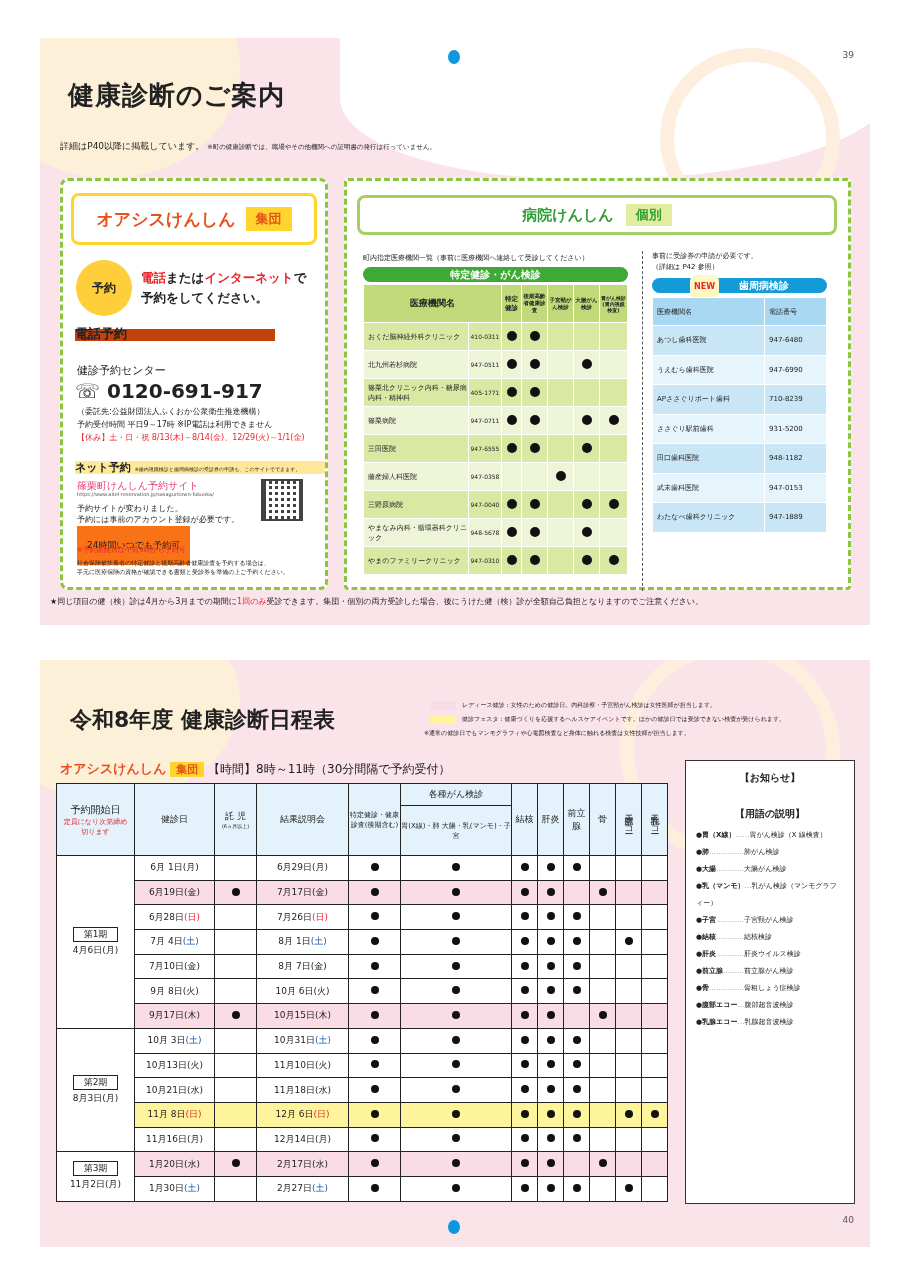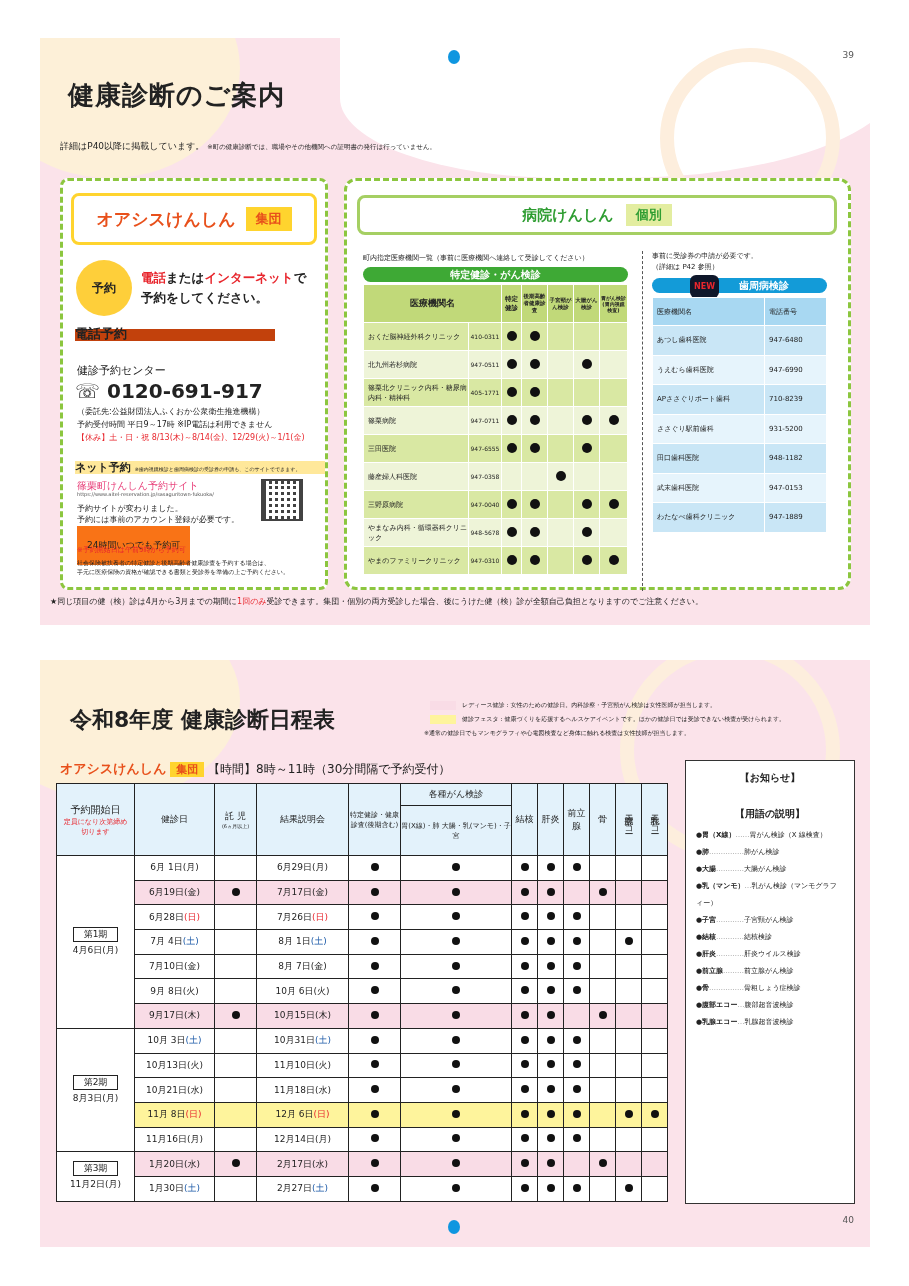--- a/index.html
+++ b/index.html
@@ -32,40 +32,40 @@
 .site{position:absolute;left:14px;top:298px;font-size:10px;color:#e8407a}
 .url{position:absolute;left:14px;top:310px;font-size:5px;color:#555}
 .site-info{position:absolute;left:14px;top:322px;font-size:8px;line-height:11px}
 .pill{position:absolute;left:14px;top:345px;background:#f97316;font-size:9px;padding:13px 10px}
 .start-note{position:absolute;left:14px;top:364px;font-size:7px;color:#e8262d}
 .shakai{position:absolute;left:14px;top:377px;font-size:6px;line-height:9px}
 .qr{position:absolute;left:198px;top:298px;width:42px;height:42px;border:2px solid #222;background:
 repeating-linear-gradient(90deg,#222 0 3px,#fff 3px 6px),#fff;opacity:.85}
 .qr:after{content:"";position:absolute;inset:3px;background:repeating-linear-gradient(0deg,#fff 0 3px,transparent 3px 6px)}
 
-.hosp{position:absolute;left:304px;top:140px;width:507px;height:412px;background:#fff;border:3px dashed #8cc63f;border-radius:12px}
+.hosp{position:absolute;left:304px;top:140px;width:507px;height:412px;background:#fff;border:3px dashed #8cc63f;border-radius:4px}
 .hosp-head{position:absolute;left:10px;top:14px;width:480px;height:40px;border:3px solid #a5cf63;border-radius:8px;display:flex;align-items:center;justify-content:center;gap:12px}
 .hosp-head .nm{color:#2f9d32;font-size:15px;font-weight:bold}
 .tagbig-g{background:#e3eda0;color:#2f9d32;font-weight:bold;font-size:13px;padding:2px 10px}
 .hosp-sub{position:absolute;left:16px;top:72px;font-size:7px}
 .bar-green{position:absolute;left:16px;top:86px;width:265px;height:15px;border-radius:8px;background:#3ea935;color:#fff;font-weight:bold;font-size:10px;text-align:center;line-height:15px}
 table.ht{position:absolute;left:16px;top:103px;width:265px;border-collapse:collapse;font-size:6.5px}
 table.ht td,table.ht th{border:1px solid #fff;text-align:center;vertical-align:middle}
 table.ht th{background:#c1d979;font-weight:bold}
 table.ht tr.a td{background:#d9e8a3}
 table.ht tr.b td{background:#eef4d8}
 table.ht td.nm{text-align:left;padding-left:4px;font-size:7px}
 table.ht td.tel{font-size:6px;width:33px}
 .dot{display:inline-block;width:10px;height:10px;border-radius:50%;background:#111}
 .dots{display:inline-block;width:8px;height:8px;border-radius:50%;background:#111}
 .divider{position:absolute;left:295px;top:70px;height:340px;border-left:1px dashed #555}
 .hosp-foot{position:absolute;left:16px;top:378px;width:265px;text-align:center;font-size:7px;line-height:10px}
 .dental-note{position:absolute;left:305px;top:70px;font-size:7px;line-height:11px}
 .bar-blue{position:absolute;left:305px;top:97px;width:175px;height:15px;border-radius:8px;background:#139bd8;color:#fff;font-weight:bold;font-size:10px;text-align:center;line-height:15px}
-.new{background:#0f172a;color:#e8262d;border-radius:6px;font-size:8px;padding:7px 4px;margin-right:20px}
+.new{background:#fef9c3;color:#e8262d;border-radius:6px;font-size:8px;padding:7px 4px;margin-right:20px}
 table.dt{position:absolute;left:305px;top:116px;width:175px;border-collapse:collapse;font-size:7px}
 table.dt td{border:1px solid #fff;height:29.5px;padding-left:4px}
 table.dt tr:nth-child(odd) td{background:#c9e6f6}
 table.dt tr:nth-child(even) td{background:#e6f4fc}
 table.dt tr.h td{background:#a8d8f2;height:28px}
 .footnote1{position:absolute;left:10px;top:558px;font-size:8px}
 
 .title2{position:absolute;left:30px;top:45px;font-size:22px;font-weight:bold}
 .legend{position:absolute;left:390px;top:38px;font-size:6px;line-height:14px}
 .sw{display:inline-block;width:26px;height:9px;vertical-align:middle;margin-right:6px}

